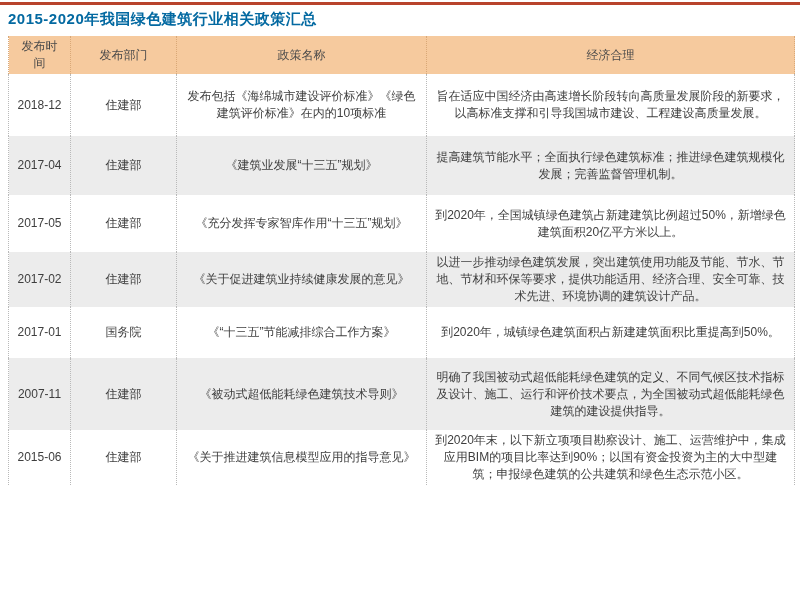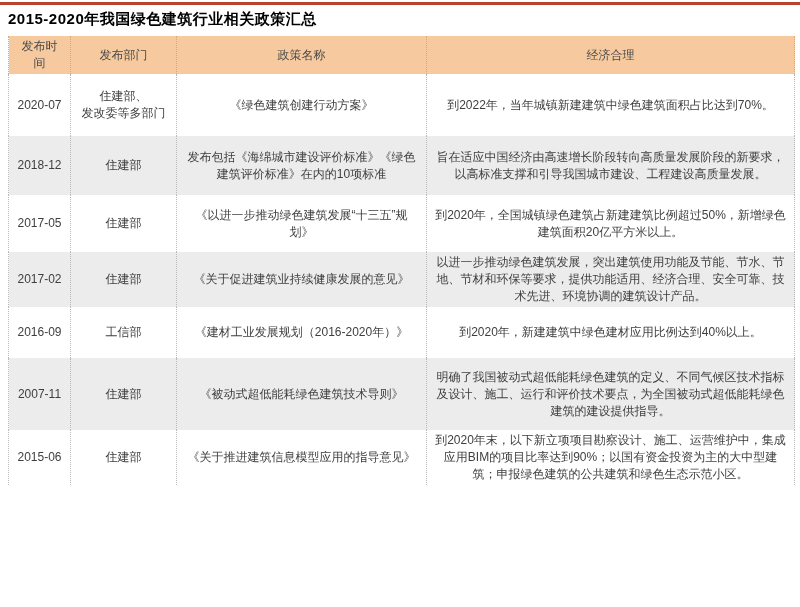--- a/index.html
+++ b/index.html
@@ -16,21 +16,21 @@
     position: relative;
   }
   .accent-line {
     width: 800px;
     height: 3px;
     margin-top: 2px;
   }
   .page-title {
     font-size: 15px;
     font-weight: bold;
-    color: #000000;
+    color: #0369a1;
     margin: 5px 0 7px 8px;
     letter-spacing: 0.5px;
   }
   table.policy-table {
     border-collapse: collapse;
     table-layout: fixed;
     width: 786px;
     margin-left: 8px;
   }
   .policy-table th, .policy-table td {
@@ -85,49 +85,48 @@
     <thead>
       <tr>
           <th>发布时间</th>
           <th>发布部门</th>
           <th>政策名称</th>
           <th>经济合理</th>
         </tr>
     </thead>
     <tbody>
         <tr>
-          <td>2020-07</td>
-          <td class="dept">住建部、
-发改委等多部门</td>
-          <td>《绿色建筑创建行动方案》</td>
-          <td>到2022年，当年城镇新建建筑中绿色建筑面积占比达到70%。</td>
-        </tr>
-        <tr>
           <td>2018-12</td>
           <td class="dept">住建部</td>
           <td>发布包括《海绵城市建设评价标准》《绿色建筑评价标准》在内的10项标准</td>
           <td>旨在适应中国经济由高速增长阶段转向高质量发展阶段的新要求，以高标准支撑和引导我国城市建设、工程建设高质量发展。</td>
         </tr>
         <tr>
+          <td>2017-04</td>
+          <td class="dept">住建部</td>
+          <td>《建筑业发展“十三五”规划》</td>
+          <td>提高建筑节能水平；全面执行绿色建筑标准；推进绿色建筑规模化发展；完善监督管理机制。</td>
+        </tr>
+        <tr>
           <td>2017-05</td>
           <td class="dept">住建部</td>
-          <td>《以进一步推动绿色建筑发展“十三五”规划》</td>
+          <td>《充分发挥专家智库作用“十三五”规划》</td>
           <td>到2020年，全国城镇绿色建筑占新建建筑比例超过50%，新增绿色建筑面积20亿平方米以上。</td>
         </tr>
         <tr>
           <td>2017-02</td>
           <td class="dept">住建部</td>
           <td>《关于促进建筑业持续健康发展的意见》</td>
           <td>以进一步推动绿色建筑发展，突出建筑使用功能及节能、节水、节地、节材和环保等要求，提供功能适用、经济合理、安全可靠、技术先进、环境协调的建筑设计产品。</td>
         </tr>
         <tr>
-          <td>2016-09</td>
-          <td class="dept">工信部</td>
-          <td>《建材工业发展规划（2016-2020年）》</td>
-          <td>到2020年，新建建筑中绿色建材应用比例达到40%以上。</td>
+          <td>2017-01</td>
+          <td class="dept">国务院</td>
+          <td>《“十三五”节能减排综合工作方案》</td>
+          <td>到2020年，城镇绿色建筑面积占新建建筑面积比重提高到50%。</td>
         </tr>
         <tr>
           <td>2007-11</td>
           <td class="dept">住建部</td>
           <td>《被动式超低能耗绿色建筑技术导则》</td>
           <td>明确了我国被动式超低能耗绿色建筑的定义、不同气候区技术指标及设计、施工、运行和评价技术要点，为全国被动式超低能耗绿色建筑的建设提供指导。</td>
         </tr>
         <tr>
           <td>2015-06</td>
           <td class="dept">住建部</td>

